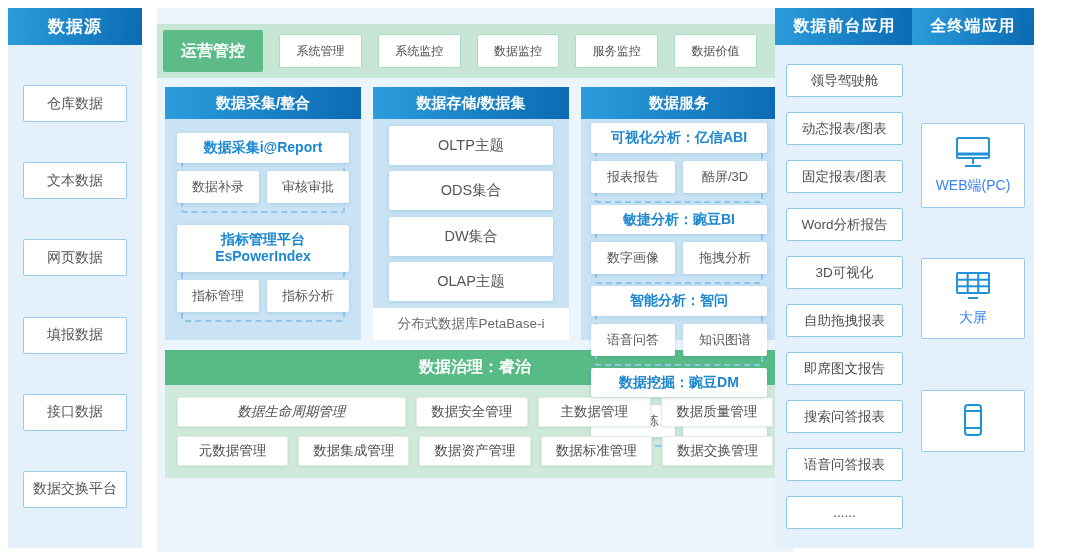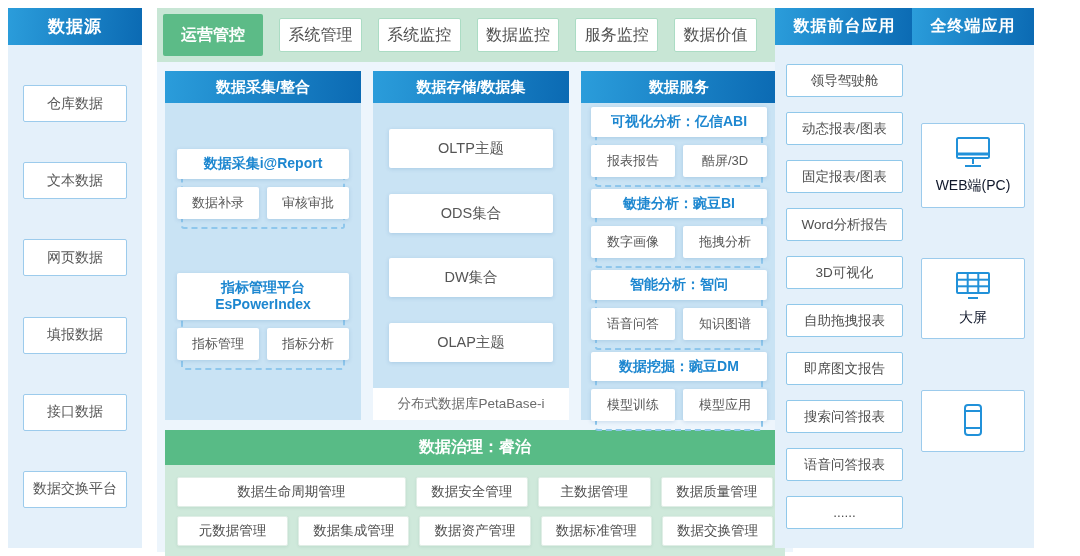--- a/index.html
+++ b/index.html
@@ -14,27 +14,27 @@
   .side-hdr { height:37px; font-size:17px; letter-spacing:1px; }
 
   
   .sources { left:8px; width:134px; }
   .sources .stack { flex:1; display:flex; flex-direction:column; justify-content:space-evenly; }
   .sbox { height:37px; margin:0 15px; background:#fff; border:1px solid #9ccbec; border-radius:2px;
           display:flex; align-items:center; justify-content:center; font-size:14px; color:#575757; }
 
   
   .mid { position:absolute; left:157px; top:8px; width:636px; height:544px; background:#edf5fc; }
-  .ops-bar { height:54px; background:#c8e6d5; display:flex; align-items:center; padding:0 36px 0 6px; }
+  .ops-bar { height:54px; background:#c8e6d5; display:flex; align-items:center; padding:0 36px 0 6px;margin-top:16px; }
   .ops-title { width:100px; height:42px; background:#5cbb87; color:#fff; font-size:16px; font-weight:bold;
                display:flex; align-items:center; justify-content:center; flex:none; border-radius:2px; }
   .ops-btn { flex:1; margin-left:16px; height:34px; background:#fff; border:1px solid #abdcc4; border-radius:2px;
-             display:flex; align-items:center; justify-content:center; font-size:16px; color:#4f4f4f; }
-
-  .cols { display:flex; gap:12px; margin:9px 16px 0 8px; height:349px; }
+             display:flex; align-items:center; justify-content:center; font-size:12px; color:#4f4f4f; }
+
+  .cols { display:flex; gap:12px; margin:9px 16px 0 8px; height:253px; }
   .mcol { flex:1; background:#c9e3f4; display:flex; flex-direction:column; }
   .mcol-hdr { height:32px; font-size:15px; }
   .mcol-body { flex:1; display:flex; flex-direction:column; justify-content:space-evenly; padding:2px 16px 8px; }
   .mcol-body.tight { padding:2px 14px 6px; }
 
   .box-shadowed { background:#fff; border-radius:2px; box-shadow:0 1px 4px rgba(25,95,160,.18); }
 
   .group { border:2px dashed #8fc7ec; border-radius:3px; padding:0 4px 8px; margin-top:15px; }
   .gtitle { position:relative; margin:-15px -10px 8px; padding:6px 2px; text-align:center;
             color:#1d87d0; font-weight:bold; font-size:14px; line-height:1.25; }
@@ -47,34 +47,34 @@
               font-size:13.5px; color:#6b6b6b; flex:none; }
 
   .gov { margin:10px 8px 0 8px; background:#cfe9db; }
   .gov-hdr { height:35px; background:#58bb86; color:#fff; font-size:16px; font-weight:bold;
              display:flex; align-items:center; justify-content:center; }
   .gov-body { padding:3px 12px 12px; }
   .gov-row { display:flex; gap:10px; margin-top:9px; }
   .gbox { flex:1; height:30px; background:#fff; border:1px solid #e0eee6; border-radius:2px;
           display:flex; align-items:center; justify-content:center; font-size:13.5px; color:#4f4f4f;
           box-shadow:0 1px 3px rgba(40,110,75,.10); }
-  .gbox.wide { flex:2.05; }
+  .gbox.wide { flex:2.05;font-style:italic; }
 
   
   .front { left:775px; width:139px; }
   .front .stack { flex:1; display:flex; flex-direction:column; justify-content:space-evenly; padding:4px 0; }
   .fbox { height:33px; margin:0 11px; background:#fff; border:1px solid #90c8ea; border-radius:2px;
           display:flex; align-items:center; justify-content:center; font-size:13.5px; color:#4f4f4f; }
 
   
   .term { left:912px; width:122px; }
   .term .stack { flex:1; display:flex; flex-direction:column; justify-content:space-evenly; padding:28px 0 46px; }
   .tbox { margin:0 9px; background:#fff; border:1px solid #9ccbec; border-radius:2px; padding:12px 2px;
           display:flex; flex-direction:column; align-items:center; justify-content:center; gap:7px; }
-  .tbox .tlabel { color:#0f172a; font-size:14px; text-align:left; line-height:1.3; }
+  .tbox .tlabel { color:#3b82f6; font-size:14px; text-align:left; line-height:1.3; }
   .ticon svg { display:block; }
 </style>
 </head>
 <body>
 
 <div class="stage">
 
   <div class="panel sources">
     <div class="blue-hdr side-hdr">数据源</div>
     <div class="stack">

